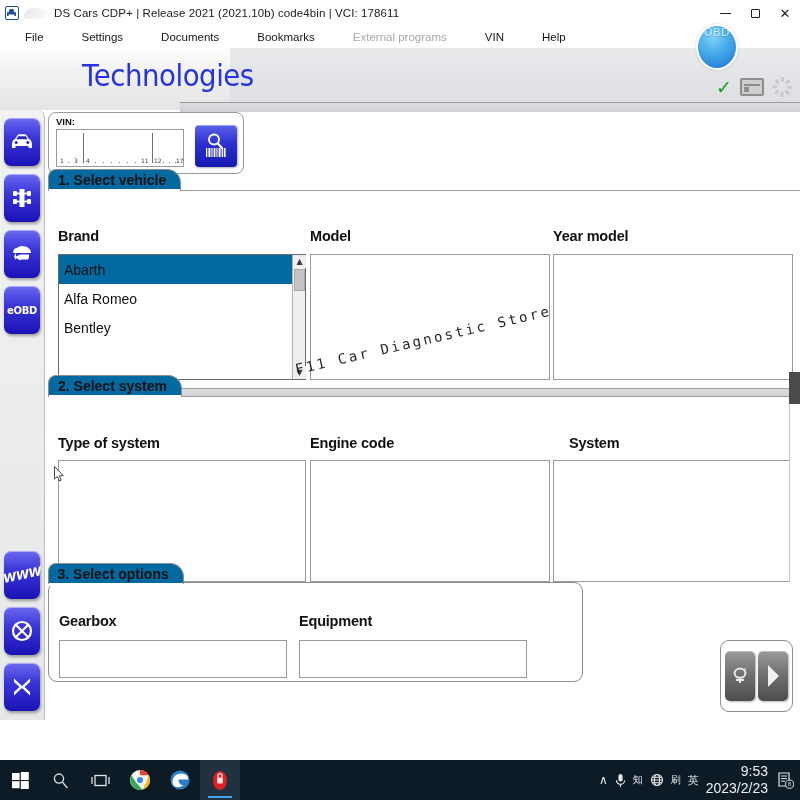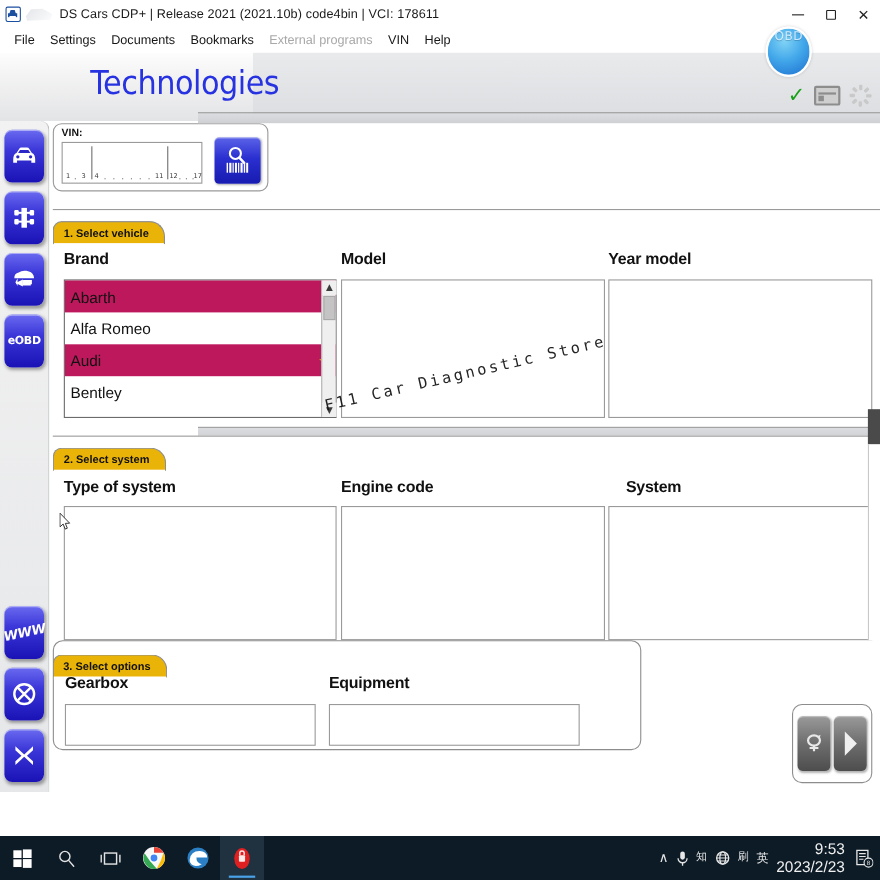--- a/index.html
+++ b/index.html
@@ -53,21 +53,21 @@
     font-size: 12px; color: #222; font-family: "Liberation Sans", sans-serif;
   }
   .tb-btn span { display: block; line-height: 1; }
   .min-glyph { width: 11px; height: 1px; background: #222; }
   .max-glyph { width: 9px; height: 9px; border: 1.2px solid #222; border-radius: 1px; }
 
   
   .menubar {
     position: absolute; left: 0; top: 26px; width: 800px; height: 22px;
     background: #ffffff;
-    display: flex; align-items: center; padding-left: 6px;
+    display: flex; align-items: center; padding-left: 18px; gap: 24px;
   }
   .menuitem {
     font-size: 11.5px; color: #161616; padding: 2px 7px; white-space: nowrap;
   }
   .menuitem.disabled { color: #a8a8a8; }
 
   
   .headerband {
     position: absolute; left: 0; top: 48px; width: 800px; height: 62px;
     background: linear-gradient(180deg,#fdfdfd 0%, #f2f2f2 38%, #e3e4e6 100%);
@@ -183,27 +183,26 @@
 
   .group {
     position: absolute;
     background: #ffffff;
     border: 1.5px solid #8d8d8d;
     border-radius: 9px;
   }
   .grouptab {
     position: absolute; left: -1.5px; top: -20px;
     height: 21px; padding: 0 14px 0 9px;
-    background: #eab308;
+    background: #0369a1;
     border: 1.5px solid #8d8d8d; border-bottom: none;
     border-top-left-radius: 8px; border-top-right-radius: 14px;
     display: flex; align-items: center;
-    font-size: 10px; font-weight: bold; color: #111;
+    font-size: 14px; font-weight: bold; color: #111;
     white-space: nowrap;
-    margin-top: 32px;
   }
   .grouptab::after {
     content: ""; position: absolute; left: 0; right: 0; bottom: -2px; height: 3px; background: #fff;
   }
   .tabshelf {
     position: absolute; top: -8px; height: 10px;
     background: linear-gradient(180deg,#dcdde0,#cfd0d4);
     border-top: 1.2px solid #9a9a9a;
   }
 
@@ -213,21 +212,21 @@
   }
   .listbox {
     position: absolute; border: 1px solid #9a9a9a; background: #ffffff;
   }
   .listbox.framed { border: 1.5px solid #6b6b6b; }
 
   .lrow {
     height: 29px; display: flex; align-items: center; padding-left: 5px;
     font-size: 14px; color: #111; position: relative;
   }
-  .lrow.alt { background: #be185d; }
+  .lrow.alt { background: #0369a1; }
   .lrow .star {
     position: absolute; right: 5px; top: 50%; transform: translateY(-50%);
     color: #f0b400; font-size: 12px; line-height: 1;
     font-family: "DejaVu Sans", sans-serif;
   }
   .listscroll {
     position: absolute; right: 0; top: 0; bottom: 0; width: 13px;
     background: #efefef; border-left: 1px solid #b0b0b0;
   }
   .ls-arrow {
@@ -487,24 +486,20 @@
     <div class="fieldlabel" style="left:265px; top:118px;">Model</div>
     <div class="fieldlabel" style="left:508px; top:118px;">Year model</div>
 
     <div class="listbox framed" style="left:13px; top:144px; width:248px; height:126px;">
       <div class="lrow alt">
         <span>Abarth</span>
       </div>
       <div class="lrow">
         <span>Alfa Romeo</span>
       </div>
-      <div class="lrow alt">
-        <span>Audi</span>
-        <span class="star">★</span>
-      </div>
       <div class="lrow">
         <span>Bentley</span>
       </div>
       <div class="listscroll">
         <div class="ls-arrow up">▲</div>
         <div class="ls-thumb"></div>
         <div class="ls-arrow down">▼</div>
       </div>
     </div>
 

